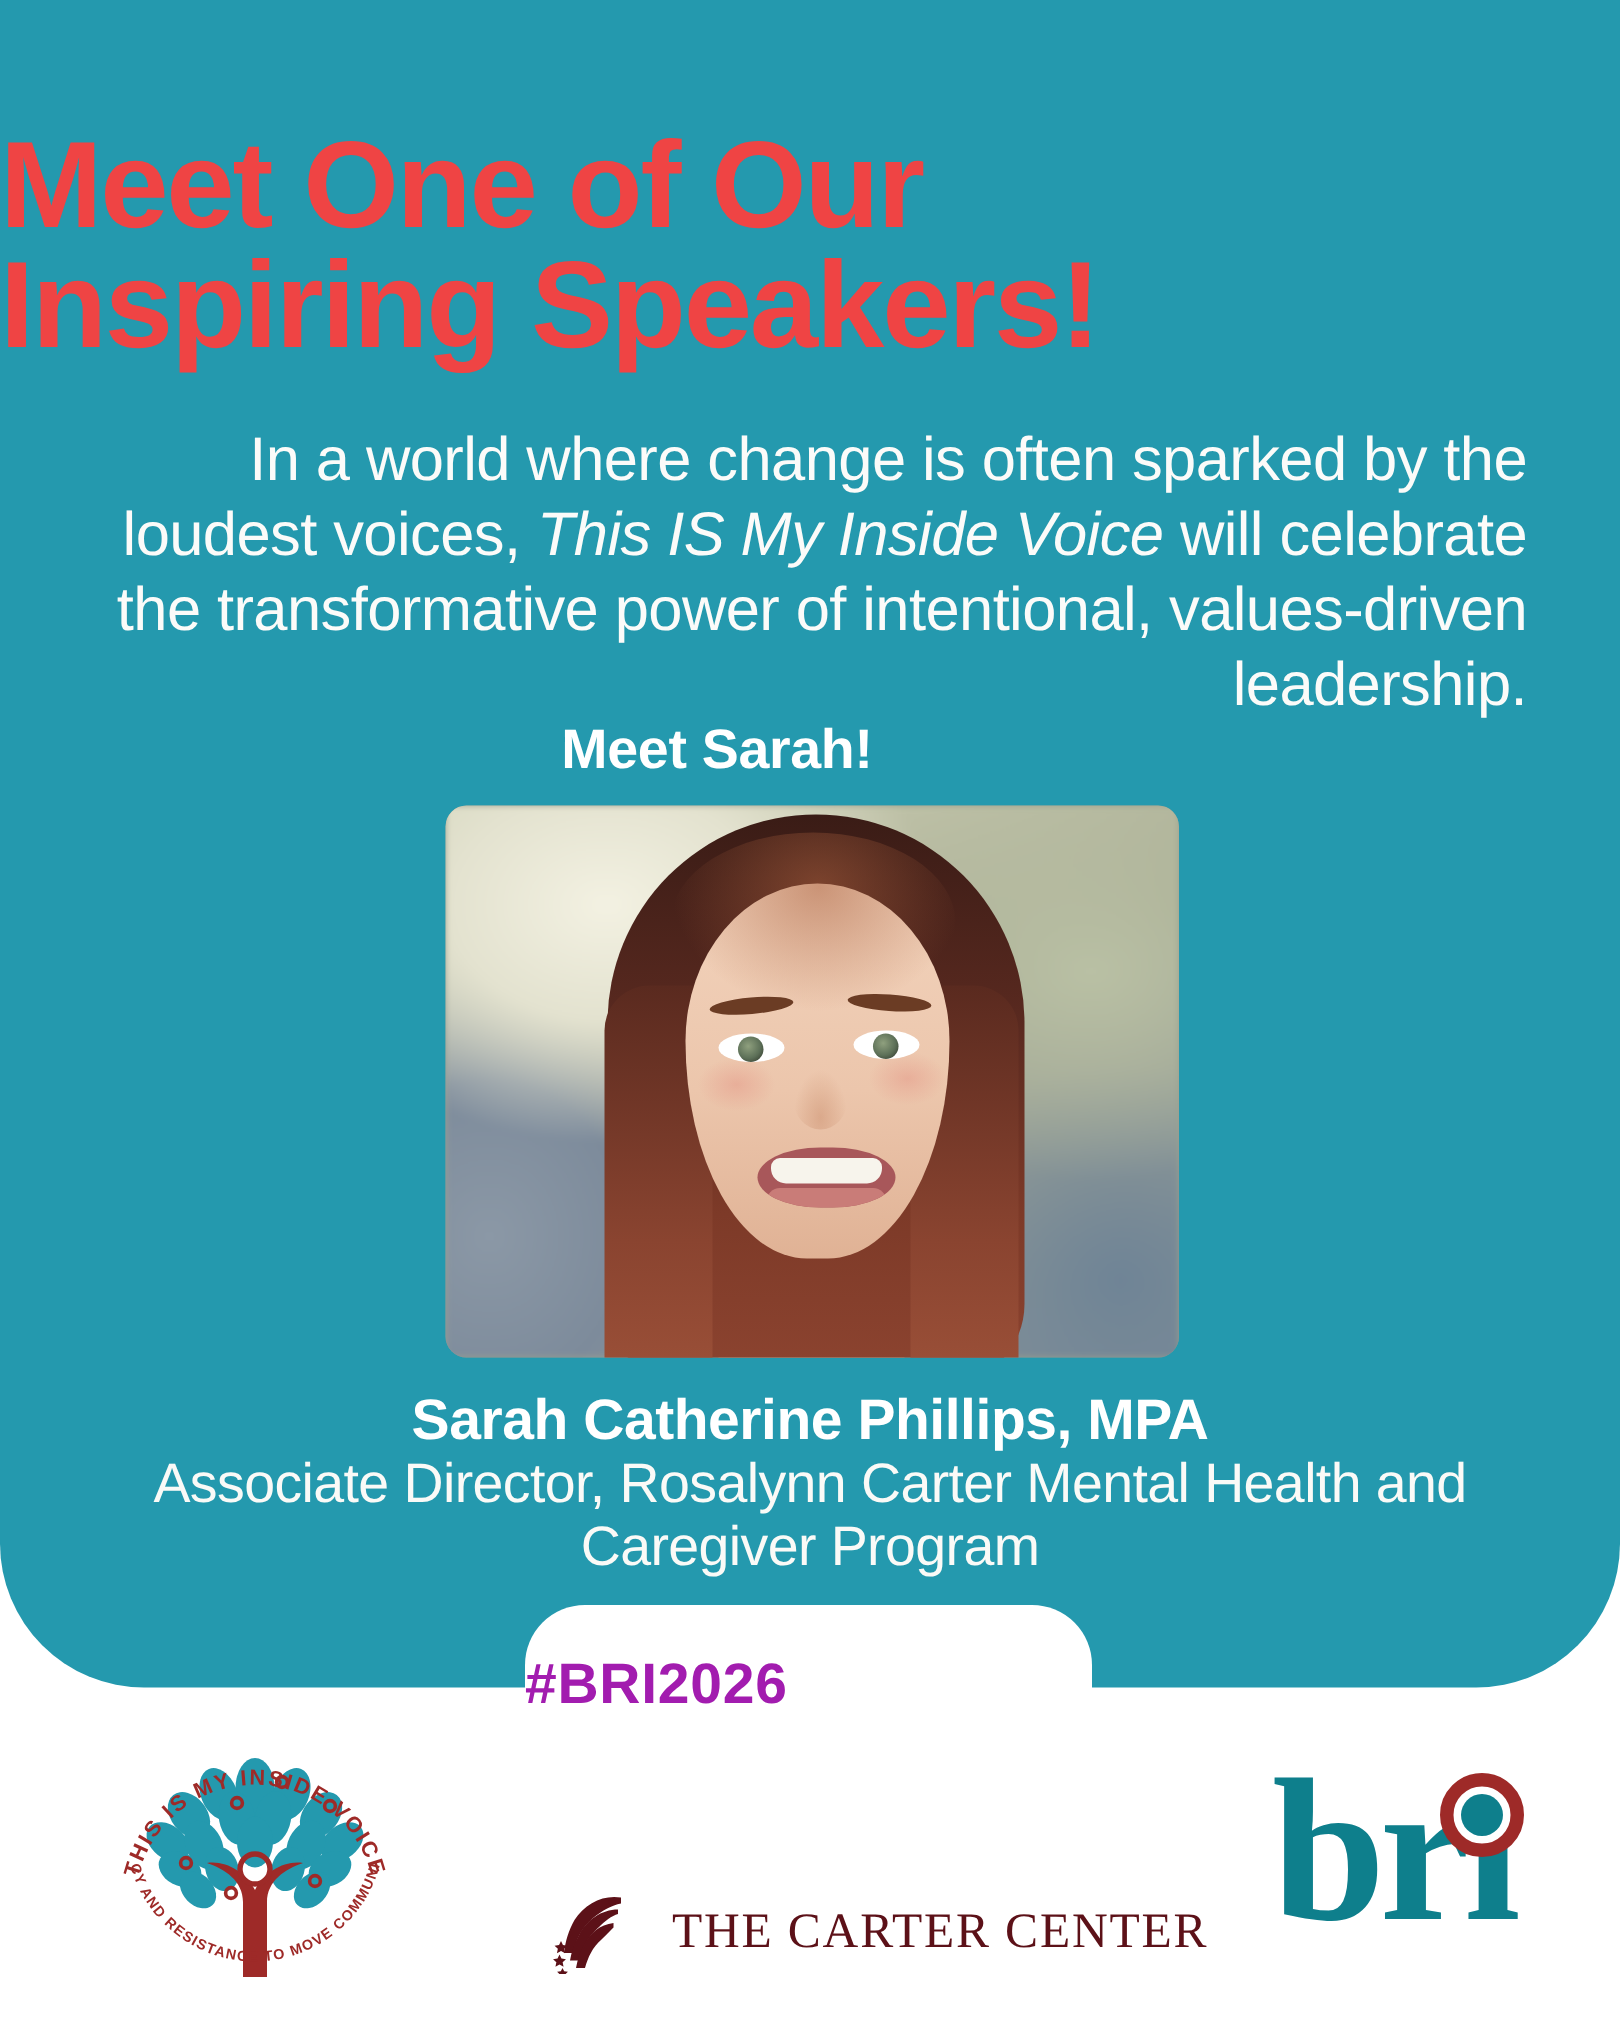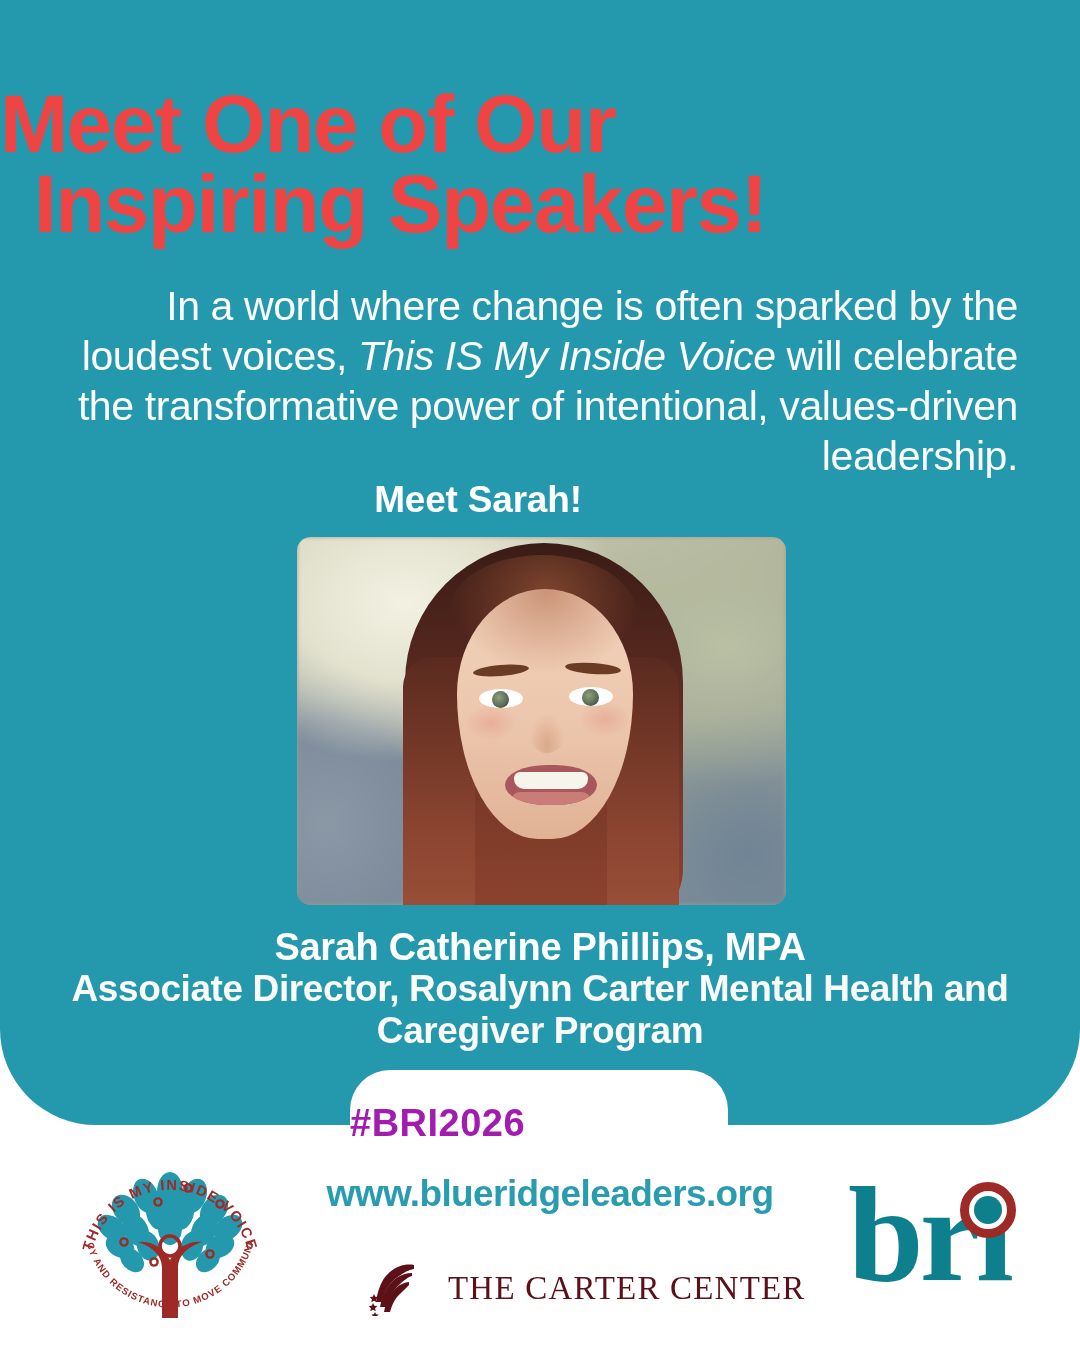--- a/index.html
+++ b/index.html
@@ -48,21 +48,21 @@
     left: 0;
     top: 84px;
     width: 1080px;
     color: #ef4444;
     font-size: 82px;
     font-weight: 700;
     line-height: 0.98;
     letter-spacing: -1.5px;
   }
   .headline .l1 { display: block; }
-  .headline .l2 { display: block; padding-left: 34px; }
+  .headline .l2 { display: block; }
 
   
   .intro {
     position: absolute;
     left: 62px;
     top: 281px;
     width: 956px;
     text-align: right;
     color: #fbfbf9;
     font-size: 41px;
@@ -219,21 +219,21 @@
     font-weight: 700;
     letter-spacing: -0.3px;
   }
   .speaker-title {
     position: absolute;
     left: 60px; top: 968px;
     width: 960px;
     text-align: center;
     color: #fafaf7;
     font-size: 37px;
-    font-weight: 700;
+    font-weight: 400;
     line-height: 1.14;
     letter-spacing: -0.4px;
   }
 
   
   .hashtag {
     position: absolute;
     left: 350px; top: 1102px;
     width: 378px;
     color: #a21caf;
@@ -352,21 +352,20 @@
     <div class="p-mouth">
       <span class="p-teeth"></span>
       <span class="p-lip-bottom"></span>
     </div>
   </div>
 
   <div class="speaker-name">Sarah Catherine Phillips, MPA</div>
   <div class="speaker-title">Associate Director, Rosalynn Carter Mental Health and Caregiver Program</div>
 
   <div class="hashtag">#BRI2026</div>
-  <div class="url">www.blueridgeleaders.org</div>
 
   <div class="iv-logo">
     <svg viewBox="0 0 200 180" xmlns="http://www.w3.org/2000/svg">
       <defs>
         <path id="arcTop" d="M 22,104 A 80,80 0 0 1 178,104" fill="none"></path>
         <path id="arcBottom" d="M 16,92 A 86,86 0 0 0 184,92" fill="none"></path>
       </defs>
 
       <g fill="#2499ae">
         <ellipse cx="100" cy="44" rx="13" ry="20"></ellipse>

